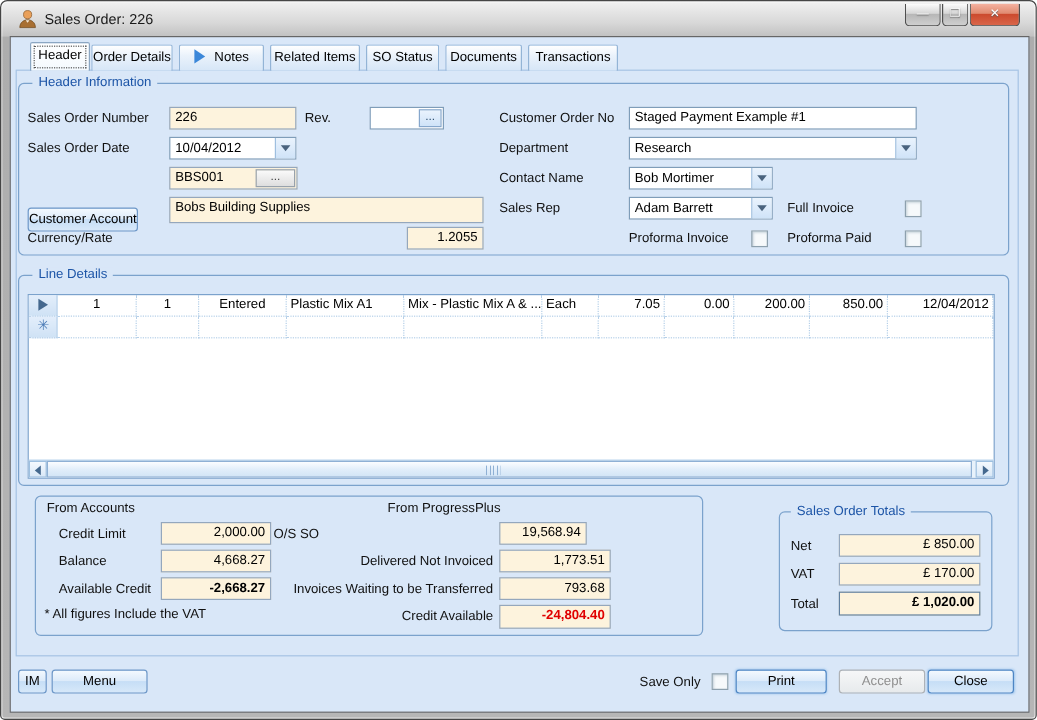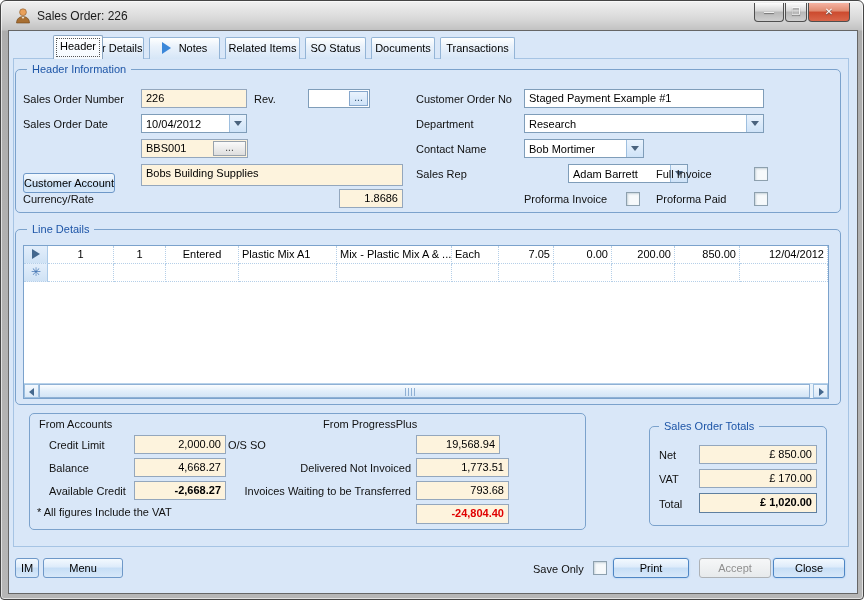--- a/index.html
+++ b/index.html
@@ -105,21 +105,21 @@
   <div class="caption-btn" style="left:753px;width:30px;">
     <span>—</span></div>
   <div class="caption-btn" style="left:784px;width:22px;">
     <span>❐</span></div>
   <div class="caption-btn close" style="left:807px;width:42px;">
     <span>✕</span></div>
 
   <div class="client"></div>
   <div class="panel-border"></div>
 
-  <div class="tab active" style="left:24px;width:50px;margin-left:28px;">
+  <div class="tab active" style="left:24px;width:50px;">
     <div class="focus-dots"></div>
     <span>Header</span></div>
   <div class="tab" style="left:75px;width:68px;">
     <span>Order Details</span></div>
   <div class="tab" style="left:148px;width:71px;">
     <span class="play-icon"></span><span>Notes</span></div>
   <div class="tab" style="left:224px;width:75px;">
     <span>Related Items</span></div>
   <div class="tab" style="left:304px;width:61px;">
     <span>SO Status</span></div>
@@ -159,29 +159,29 @@
 
   <div class="lbl" style="left:415px;top:142px;">Contact Name</div>
   <div class="combo" style="left:523px;top:138px;width:120px;height:19px;">
     <span class="val">Bob Mortimer</span>
     <span class="drop"></span>
     </div>
 
   <div class="tb" style="left:140px;top:163px;width:262px;height:22px;">Bobs Building Supplies</div>
 
   <div class="lbl" style="left:415px;top:167px;">Sales Rep</div>
-  <div class="combo" style="left:523px;top:163px;width:120px;height:19px;margin-left:44px;">
+  <div class="combo" style="left:523px;top:163px;width:120px;height:19px;">
     <span class="val">Adam Barrett</span>
     <span class="drop"></span>
     </div>
   <div class="lbl" style="left:655px;top:167px;">Full Invoice</div>
   <div class="chk" style="left:753px;top:166px;"></div>
 
   <div class="lbl" style="left:22px;top:192px;">Currency/Rate</div>
-  <div class="tb num" style="left:338px;top:188px;width:64px;height:19px;">1.8686</div>
+  <div class="tb num" style="left:338px;top:188px;width:64px;height:19px;">1.2055</div>
 
   <div class="lbl" style="left:523px;top:192px;">Proforma Invoice</div>
   <div class="chk" style="left:625px;top:191px;"></div>
   <div class="lbl" style="left:655px;top:192px;">Proforma Paid</div>
   <div class="chk" style="left:753px;top:191px;"></div>
 
   <div class="gbox" style="left:14px;top:228px;width:826px;height:176px;"></div>
   <div class="legend" style="left:26px;top:222px;">Line Details</div>
 
   <div class="grid">
@@ -232,25 +232,26 @@
 
   <div class="lbl" style="left:48px;top:438px;">Credit Limit</div>
   <div class="tb num" style="left:133px;top:434px;width:92px;height:19px;">2,000.00</div>
   <div class="lbl" style="left:48px;top:461px;">Balance</div>
   <div class="tb num" style="left:133px;top:457px;width:92px;height:19px;">4,668.27</div>
   <div class="lbl" style="left:48px;top:484px;">Available Credit</div>
   <div class="tb num boldv" style="left:133px;top:480px;width:92px;height:19px;">-2,668.27</div>
   <div class="note" style="left:36px;top:505px;">* All figures Include the VAT</div>
 
   <div class="lbl" style="left:227px;top:438px;width:183px;text-align:left;">O/S SO</div>
-  <div class="tb num" style="left:415px;top:434px;width:84px;height:19px;">19,568.94</div>
+  <div class="tb num" style="left:415px;top:434px;width:73px;height:19px;">19,568.94</div>
   <div class="lbl" style="left:227px;top:461px;width:183px;text-align:right;">Delivered Not Invoiced</div>
   <div class="tb num" style="left:415px;top:457px;width:93px;height:19px;">1,773.51</div>
   <div class="lbl" style="left:227px;top:484px;width:183px;text-align:right;">Invoices Waiting to be Transferred</div>
   <div class="tb num" style="left:415px;top:480px;width:93px;height:19px;">793.68</div>
+  <div class="lbl" style="left:227px;top:507px;width:183px;text-align:right;">Credit Available</div>
   <div class="tb num redv" style="left:415px;top:503px;width:93px;height:20px;">-24,804.40</div>
 
   <div class="gbox" style="left:648px;top:425px;width:178px;height:100px;"></div>
   <div class="legend" style="left:658px;top:419px;">Sales Order Totals</div>
   <div class="lbl" style="left:658px;top:448px;">Net</div>
   <div class="tb num" style="left:698px;top:444px;width:118px;height:19px;">£ 850.00</div>
   <div class="lbl" style="left:658px;top:472px;">VAT</div>
   <div class="tb num" style="left:698px;top:468px;width:118px;height:19px;">£ 170.00</div>
   <div class="lbl" style="left:658px;top:497px;">Total</div>
   <div class="tb num boldv" style="left:698px;top:492px;width:118px;height:20px;border-color:#5f7f9f;">£ 1,020.00</div>

